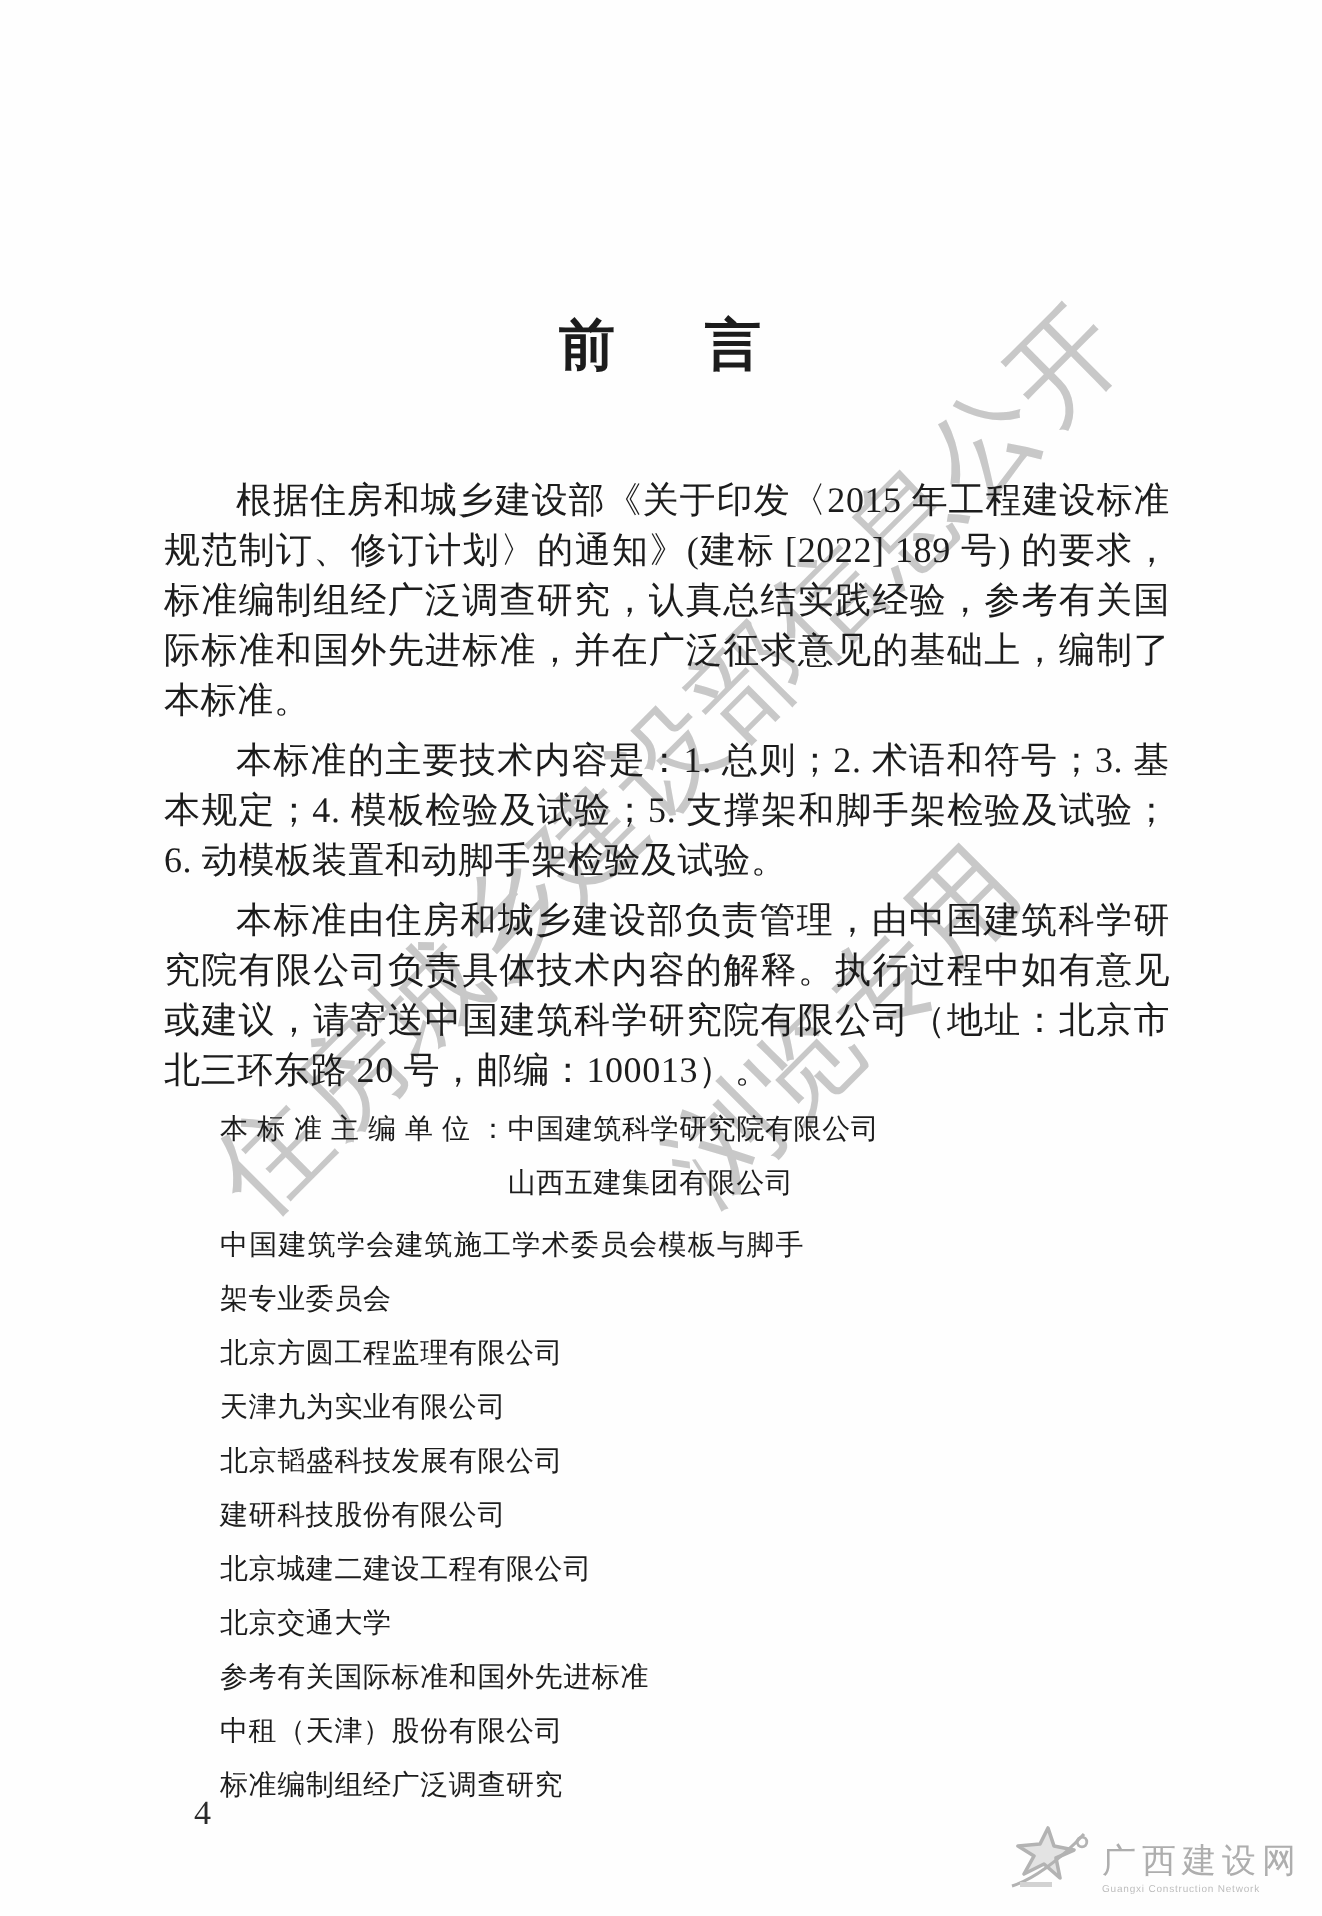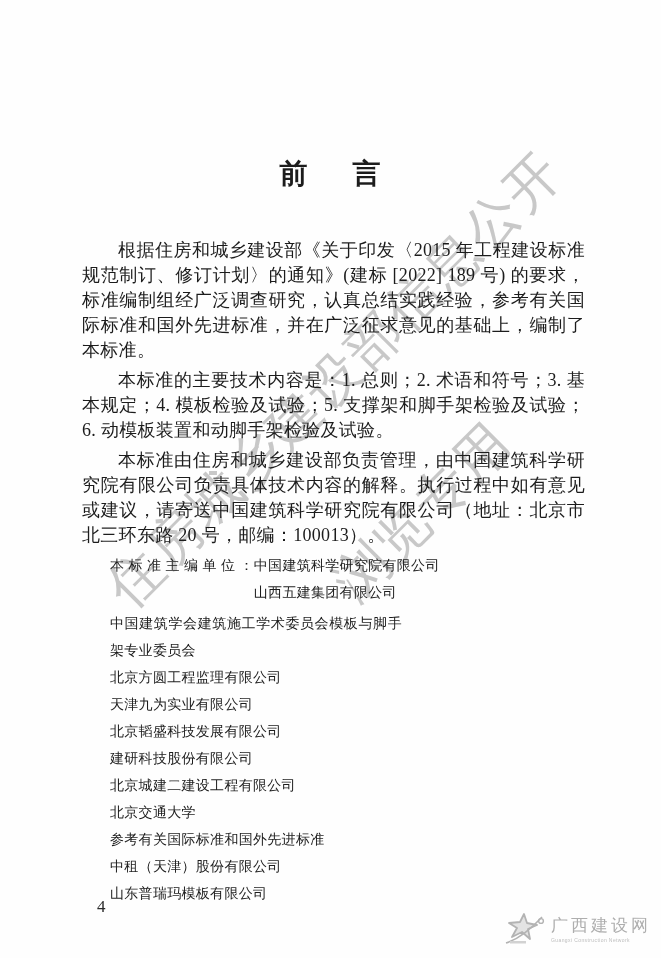--- a/index.html
+++ b/index.html
@@ -58,21 +58,21 @@
   .editor-label .spread{letter-spacing:4.5px;}
   .editor-orgs{flex:none;width:292px;}
   .org{margin:0;}
   
   .page-number{
     position:absolute;left:97px;top:897px;z-index:2;
     font-size:17px;color:#2a2a2a;
   }
   .footer-logo{
     position:absolute;right:10px;bottom:10px;z-index:2;
-    display:flex;align-items:center;gap:3px;
+    display:flex;align-items:flex-end;gap:3px;
   }
   .logo-mark{flex:none;line-height:0;}
   .logo-text-col{display:flex;flex-direction:column;}
   .logo-name{
     font-size:17px;color:#aeaeae;letter-spacing:3px;
     font-family:"Liberation Serif","DejaVu Serif",serif;
     line-height:19px;
   }
   .logo-tagline{
     font-size:5px;color:#bdbdbd;letter-spacing:.4px;
@@ -129,21 +129,21 @@
             <div class="org">建研科技股份有限公司</div>
 
             <div class="org">北京城建二建设工程有限公司</div>
 
             <div class="org">北京交通大学</div>
 
             <div class="org">参考有关国际标准和国外先进标准</div>
 
             <div class="org">中租（天津）股份有限公司</div>
 
-            <div class="org">山东普瑞玛模板有限公司</div>
+            <div class="org">标准编制组经广泛调查研究</div>
           </div>
       </div>
 
     </div>
   </div>
 
   <div class="page-number">4</div>
 
   <div class="footer-logo">
     <span class="logo-mark">

